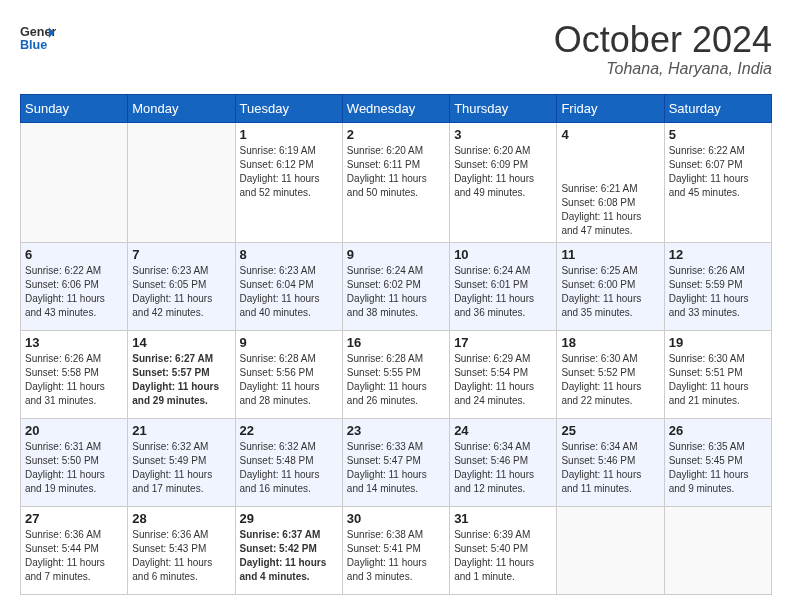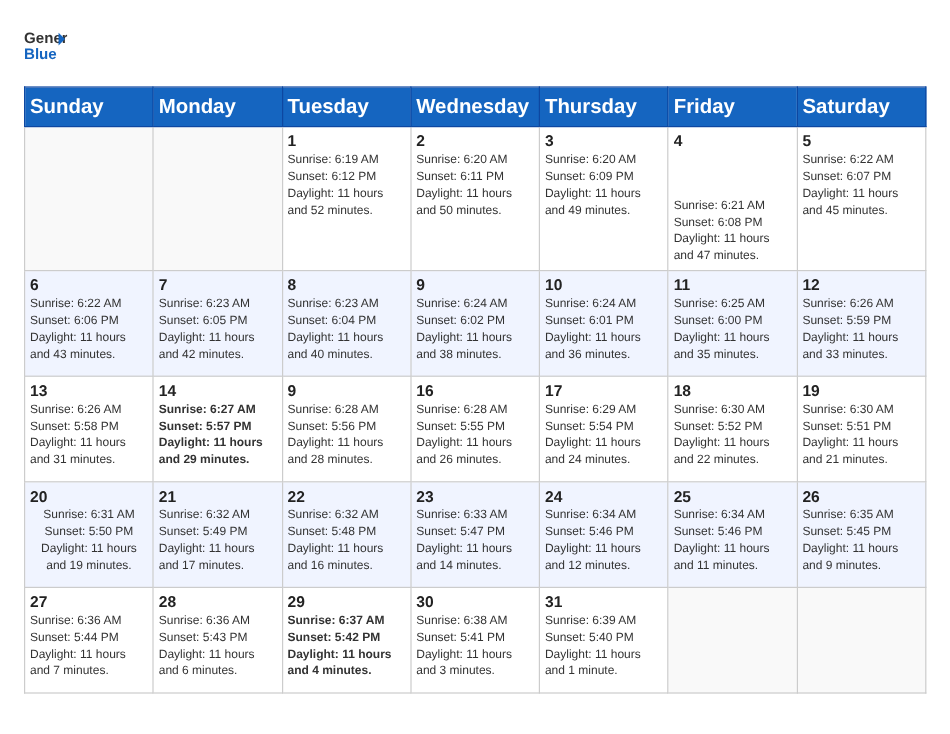--- a/index.html
+++ b/index.html
@@ -40,22 +40,22 @@
       font-style: italic;
     }
     .calendar {
       width: 100%;
       border-collapse: collapse;
       table-layout: fixed;
     }
     .calendar th {
       background: #1565c0;
       color: #fff;
-      font-size: 17px;
-      font-weight: bold;
+      font-size: 13px;
+      font-weight: normal;
       padding: 6px 4px;
       text-align: left;
       border: 1px solid #0d47a1;
     }
     .calendar td {
       border: 1px solid #ccc;
       vertical-align: top;
       padding: 4px;
       height: 88px;
       width: 14.28%;
@@ -86,20 +86,22 @@
 
 <div class="header">
   <div class="logo">
     <svg class="logo-icon" viewBox="0 0 40 40" xmlns="http://www.w3.org/2000/svg">
       <text x="0" y="18" font-size="14" font-weight="bold" fill="#333" font-family="Arial">General</text>
       <text x="0" y="32" font-size="14" font-weight="bold" fill="#1565c0" font-family="Arial">Blue</text>
       <polygon points="32,8 38,14 32,20" fill="#1565c0"></polygon>
     </svg>
   </div>
   <div class="title-block">
+    <div class="month-title">October 2024</div>
+    <div class="location">Tohana, Haryana, India</div>
   </div>
 </div>
 
 <table class="calendar">
   <thead>
     <tr>
     <th>Sunday</th>
         <th>Monday</th>
         <th>Tuesday</th>
         <th>Wednesday</th>
@@ -227,21 +229,21 @@
         <td>
           <div class="day-number">19</div>
           <div class="day-info" style="white-space: pre-line;">Sunrise: 6:30 AM
 Sunset: 5:51 PM
 Daylight: 11 hours and 21 minutes.</div>
         </td>
       </tr>
       <tr class="row-alt">
         <td>
           <div class="day-number">20</div>
-          <div class="day-info" style="white-space: pre-line; text-align: center;">Sunrise: 6:31 AM
+          <div class="day-info" style="white-space: pre-line;">Sunrise: 6:31 AM
 Sunset: 5:50 PM
 Daylight: 11 hours and 19 minutes.</div>
         </td>
         <td>
           <div class="day-number">21</div>
           <div class="day-info" style="white-space: pre-line;">Sunrise: 6:32 AM
 Sunset: 5:49 PM
 Daylight: 11 hours and 17 minutes.</div>
         </td>
         <td>

